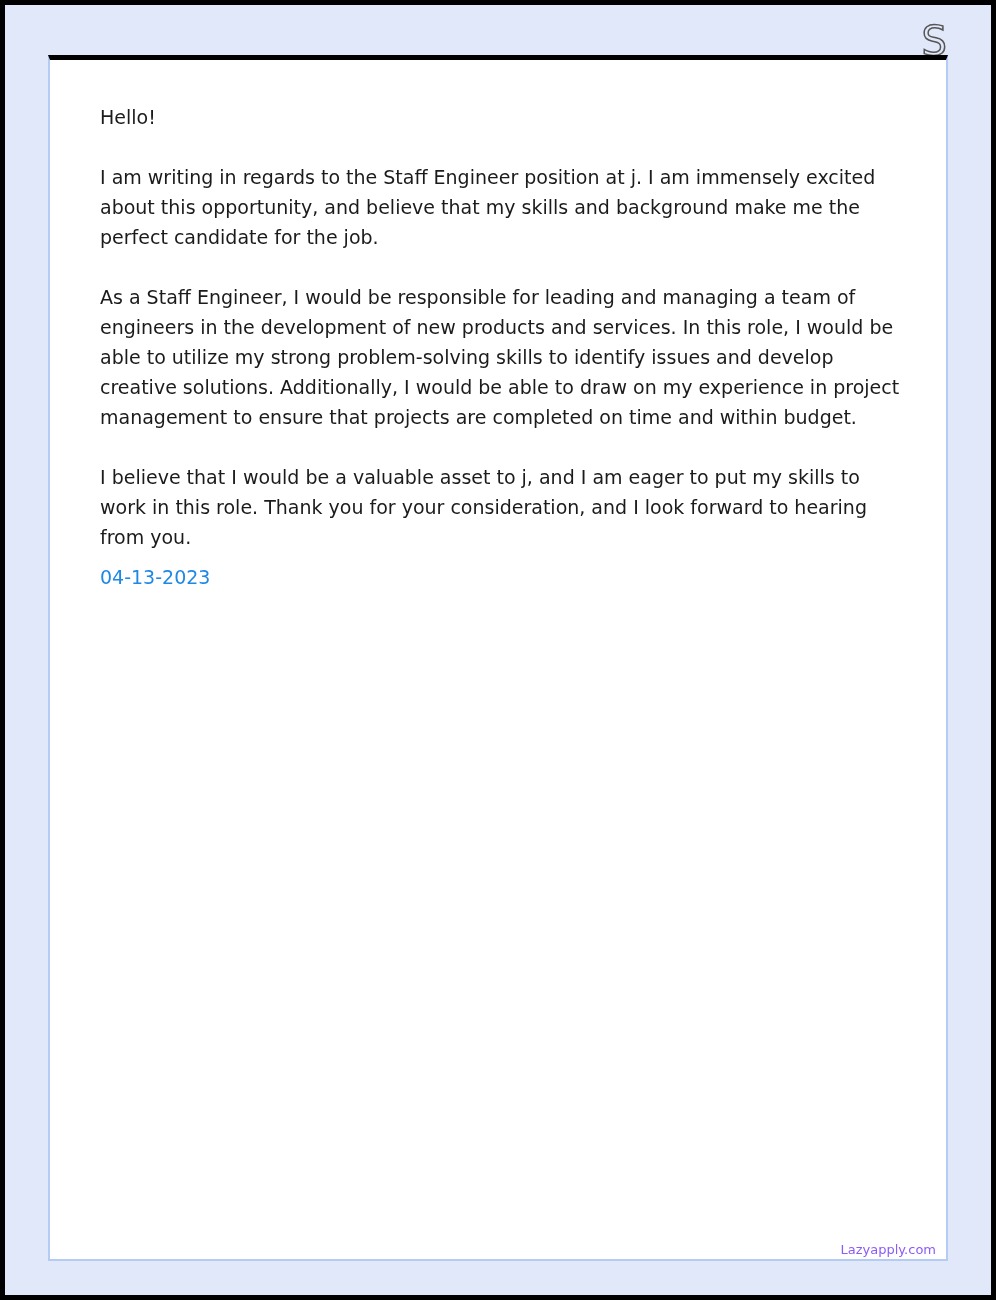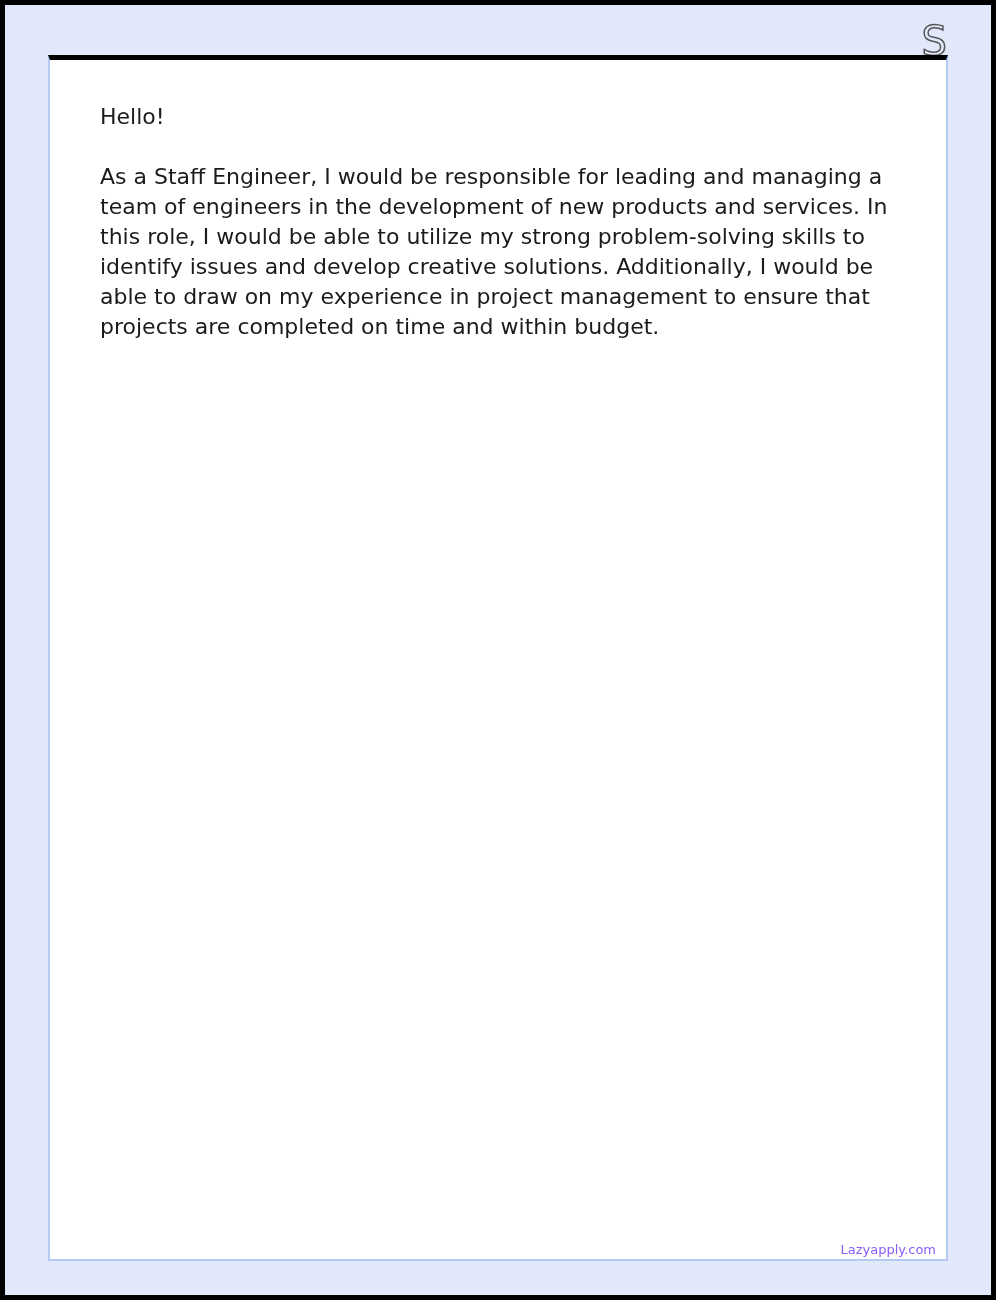--- a/index.html
+++ b/index.html
@@ -15,34 +15,37 @@
     color: #e0e8fa; -webkit-text-stroke: 1.5px #555; line-height: 48px;
   }
   .card {
     position: absolute; left: 43px; top: 50px; width: 900px; height: 1206px;
     box-sizing: border-box; background: #fff;
     border-top: 5px solid #000; border-left: 2px solid #b4cbf4;
     border-right: 2px solid #b4cbf4; border-bottom: 2px solid #b4cbf4;
   }
   .content {
     position: absolute; left: 50px; top: 42px; width: 800px;
-    font-size: 22px; line-height: 30px; color: #1b1b1b;
+    font-size: 19px; line-height: 30px; color: #1b1b1b;
   }
   .content p { margin: 0 0 30px 0; }
   .content p.last { margin-bottom: 10px; }
   .date { color: #1e88e5; }
   .footer {
     position: absolute; right: 10px; bottom: 0px;
     font-size: 13px; color: #8b5cf6; line-height: 18px;
   }
 </style>
 </head>
 <body>
 
 <div class="logo">S</div>
 
 <div class="card">
   <div class="content">
     <p>Hello!</p>
+    <p>I am writing in regards to the Staff Engineer position at j. I am immensely excited about this opportunity, and believe that my skills and background make me the perfect candidate for the job.</p>
     <p>As a Staff Engineer, I would be responsible for leading and managing a team of engineers in the development of new products and services. In this role, I would be able to utilize my strong problem-solving skills to identify issues and develop creative solutions. Additionally, I would be able to draw on my experience in project management to ensure that projects are completed on time and within budget.</p>
+    <p class="last">I believe that I would be a valuable asset to j, and I am eager to put my skills to work in this role. Thank you for your consideration, and I look forward to hearing from you.</p>
+    <div class="date">04-13-2023</div>
   </div>
   <div class="footer">Lazyapply.com</div>
 </div>
 
 </body></html>

